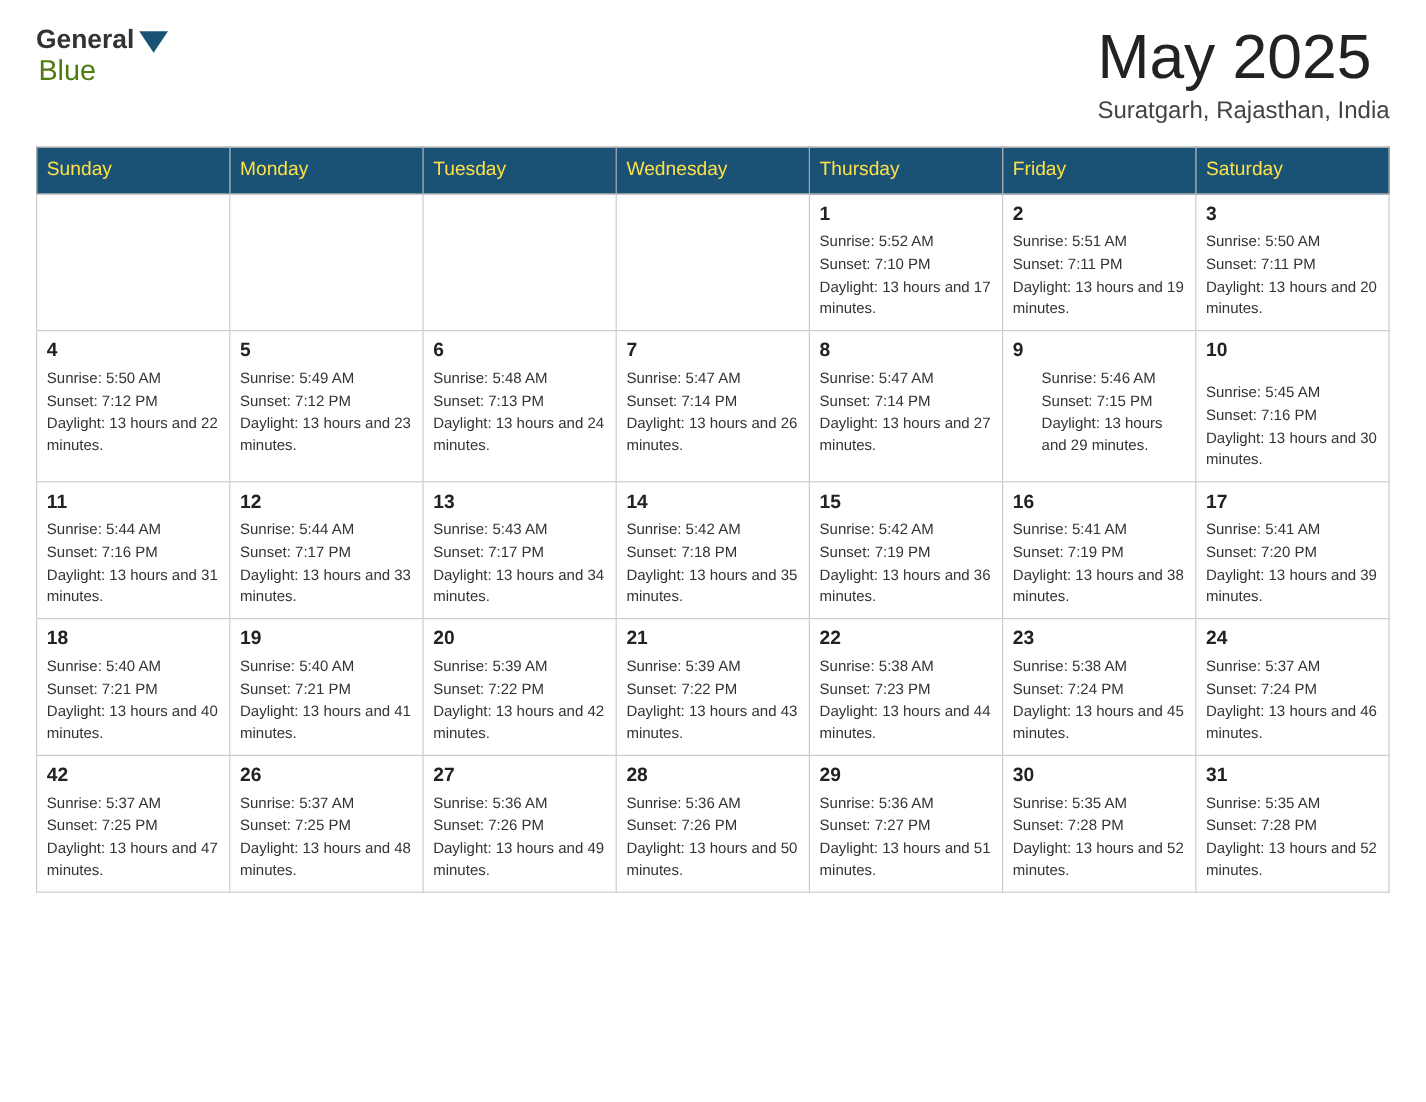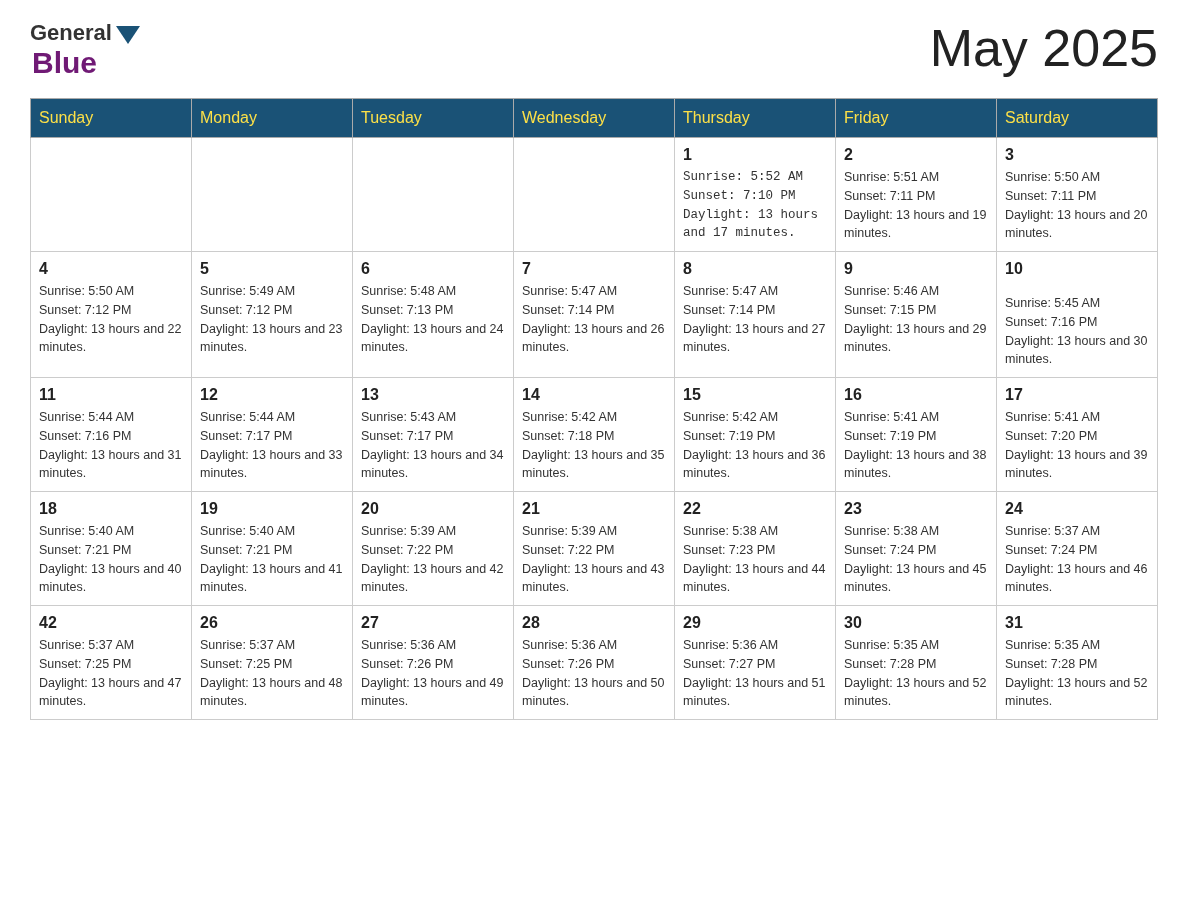--- a/index.html
+++ b/index.html
@@ -33,23 +33,23 @@
     .logo-arrow {
       width: 0;
       height: 0;
       border-left: 12px solid transparent;
       border-right: 12px solid transparent;
       border-top: 18px solid #1a5276;
       margin-left: 4px;
       margin-top: 4px;
     }
     .logo-blue {
-      color: #701a75;
-      font-size: 30px;
-      font-weight: bold;
+      color: #4d7c0f;
+      font-size: 24px;
+      font-weight: normal;
       margin-left: 2px;
     }
     .title-section {
       text-align: left;
     }
     .month-year {
       font-size: 52px;
       font-weight: normal;
       color: #222;
       line-height: 1.1;
@@ -107,20 +107,21 @@
 <div class="header">
   <div class="logo">
     <div class="logo-top">
       <span class="logo-general">General</span>
       <div class="logo-arrow"></div>
     </div>
     <span class="logo-blue">Blue</span>
   </div>
   <div class="title-section">
     <div class="month-year">May 2025</div>
+    <div class="location">Suratgarh, Rajasthan, India</div>
   </div>
 </div>
 
 <table class="calendar">
   <thead>
     <tr>
     <th>Sunday</th>
         <th>Monday</th>
         <th>Tuesday</th>
         <th>Wednesday</th>
@@ -130,21 +131,21 @@
       </tr>
   </thead>
   <tbody id="calendar-body">
   <tr class="week-row">
         <td class="empty-cell"></td>
         <td class="empty-cell"></td>
         <td class="empty-cell"></td>
         <td class="empty-cell"></td>
         <td>
           <span class="day-number">1</span>
-          <div class="day-info" style="white-space: pre-line; font-family: Liberation Mono, monospace;">Sunrise: 5:52 AM
+          <div class="day-info" style="white-space: pre-line;">Sunrise: 5:52 AM
 Sunset: 7:10 PM
 Daylight: 13 hours and 17 minutes.</div>
         </td>
         <td>
           <span class="day-number">2</span>
           <div class="day-info" style="white-space: pre-line;">Sunrise: 5:51 AM
 Sunset: 7:11 PM
 Daylight: 13 hours and 19 minutes.</div>
         </td>
         <td>
@@ -180,21 +181,21 @@
 Daylight: 13 hours and 26 minutes.</div>
         </td>
         <td>
           <span class="day-number">8</span>
           <div class="day-info" style="white-space: pre-line;">Sunrise: 5:47 AM
 Sunset: 7:14 PM
 Daylight: 13 hours and 27 minutes.</div>
         </td>
         <td>
           <span class="day-number">9</span>
-          <div class="day-info" style="white-space: pre-line;">Sunrise: 5:46 AM
+          <div class="day-info" style="white-space: pre-line; margin-left: 24px;">Sunrise: 5:46 AM
 Sunset: 7:15 PM
 Daylight: 13 hours and 29 minutes.</div>
         </td>
         <td>
           <span class="day-number">10</span>
           <div class="day-info" style="white-space: pre-line; margin-top: 16px;">Sunrise: 5:45 AM
 Sunset: 7:16 PM
 Daylight: 13 hours and 30 minutes.</div>
         </td>
       </tr>

